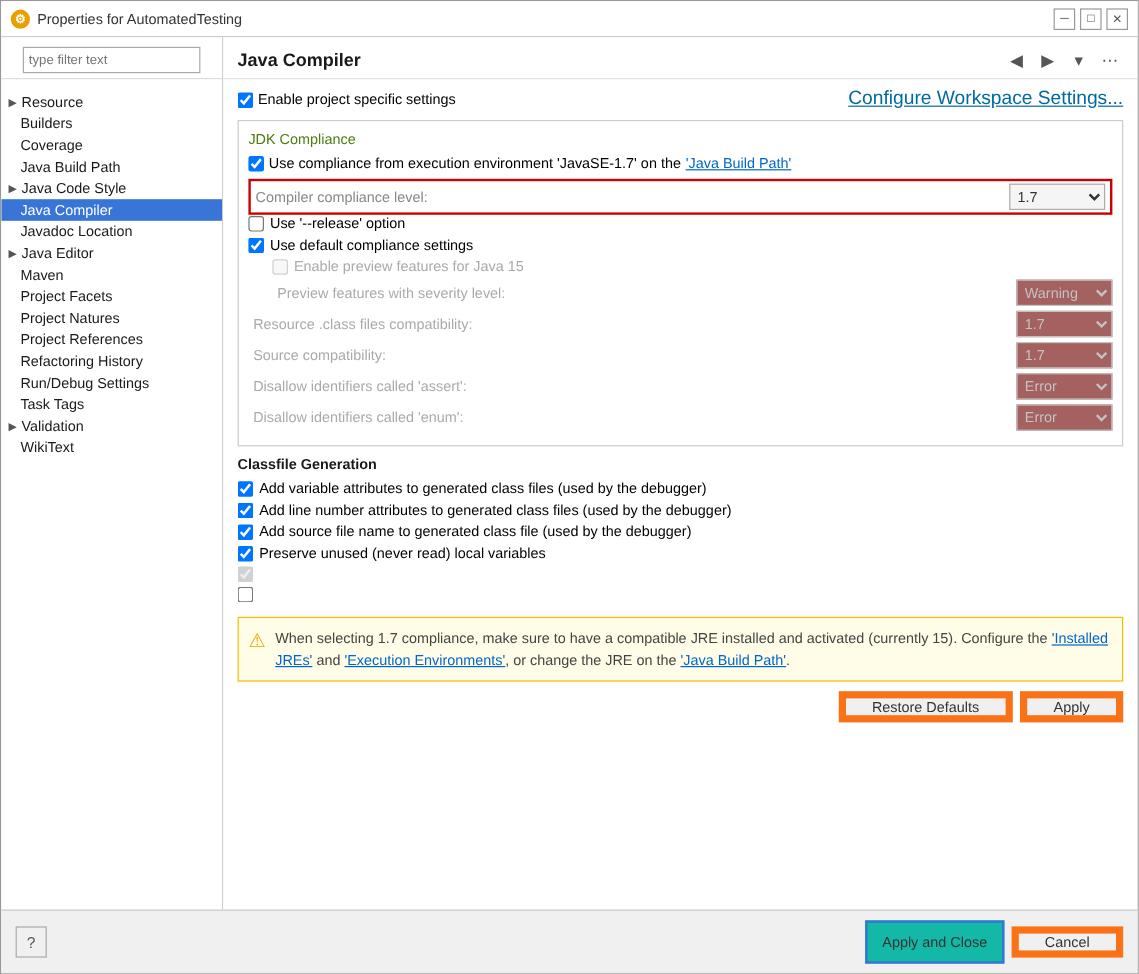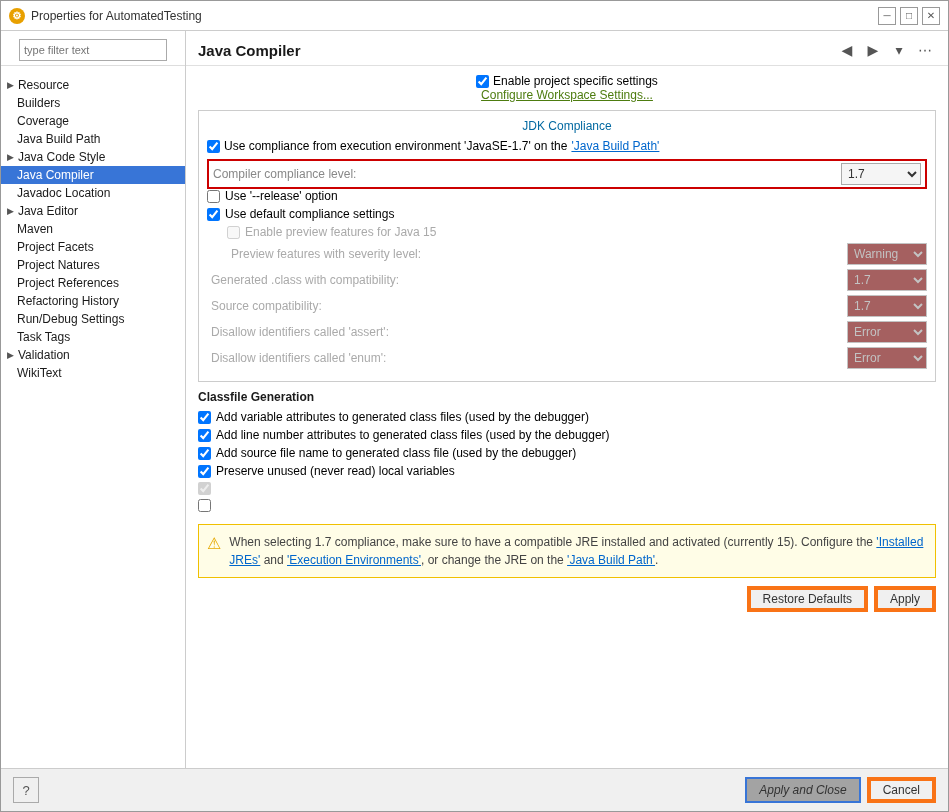--- a/index.html
+++ b/index.html
@@ -177,48 +177,46 @@
       font-size: 12px;
       color: #1a1a1a;
       margin-bottom: 6px;
     }
     
     .enable-row {
       display: flex;
       align-items: center;
       justify-content: space-between;
       margin-bottom: 8px;
-      flex-direction: column;
     }
     
     .enable-row-left {
       display: flex;
       align-items: center;
       gap: 4px;
     }
     
     .configure-link {
-      color: #4d7c0f;
+      color: #0369a1;
       text-decoration: underline;
       cursor: pointer;
-      font-size: 12px;
+      font-size: 16px;
     }
     
     .group-box {
       border: 1px solid #ccc;
       padding: 8px;
       margin-bottom: 8px;
     }
     
     .group-title {
       font-size: 12px;
       font-weight: normal;
-      color: #0369a1;
+      color: #4d7c0f;
       margin-bottom: 6px;
-      text-align: center;
     }
     
     .checkbox-row {
       display: flex;
       align-items: center;
       gap: 5px;
       margin-bottom: 4px;
       font-size: 12px;
     }
     
@@ -297,47 +295,46 @@
     }
     
     .link {
       color: #0066cc;
       text-decoration: underline;
       cursor: pointer;
     }
     
     .btn {
       height: 26px;
-      padding: 0 12px;
-      border: 4px solid #f97316;
+      padding: 0 22px;
+      border: 6px solid #f97316;
       background: #f0f0f0;
       font-size: 12px;
       cursor: pointer;
       color: #333;
     }
     
     .dialog-bottom {
       border-top: 1px solid #ccc;
       padding: 8px 12px;
       display: flex;
       justify-content: flex-end;
       align-items: center;
       gap: 6px;
       background: #f0f0f0;
     }
     
     .apply-close-btn {
-      height: 26px;
+      height: 36px;
       padding: 0 12px;
       border: 2px solid #3875d7;
-      background: #a3a3a3;
+      background: #14b8a6;
       font-size: 12px;
       cursor: pointer;
       color: #333;
-      font-style: italic;
     }
     
     .help-btn {
       width: 26px;
       height: 26px;
       border: 1px solid #aaa;
       background: #f0f0f0;
       font-size: 13px;
       cursor: pointer;
       color: #555;
@@ -507,21 +504,21 @@
           <div class="form-row">
             <span class="form-label indented" style="color:#aaa;">Preview features with severity level:</span>
             <select class="form-select disabled" disabled="">
               <option>Warning</option>
               <option>Error</option>
               <option>Info</option>
             </select>
           </div>
 
           <div class="form-row">
-            <span class="form-label" style="color:#aaa;">Generated .class with compatibility:</span>
+            <span class="form-label" style="color:#aaa;">Resource .class files compatibility:</span>
             <select class="form-select disabled" disabled="">
               <option>1.7</option>
               <option>1.8</option>
             </select>
           </div>
 
           <div class="form-row">
             <span class="form-label" style="color:#aaa;">Source compatibility:</span>
             <select class="form-select disabled" disabled="">
               <option>1.7</option>

